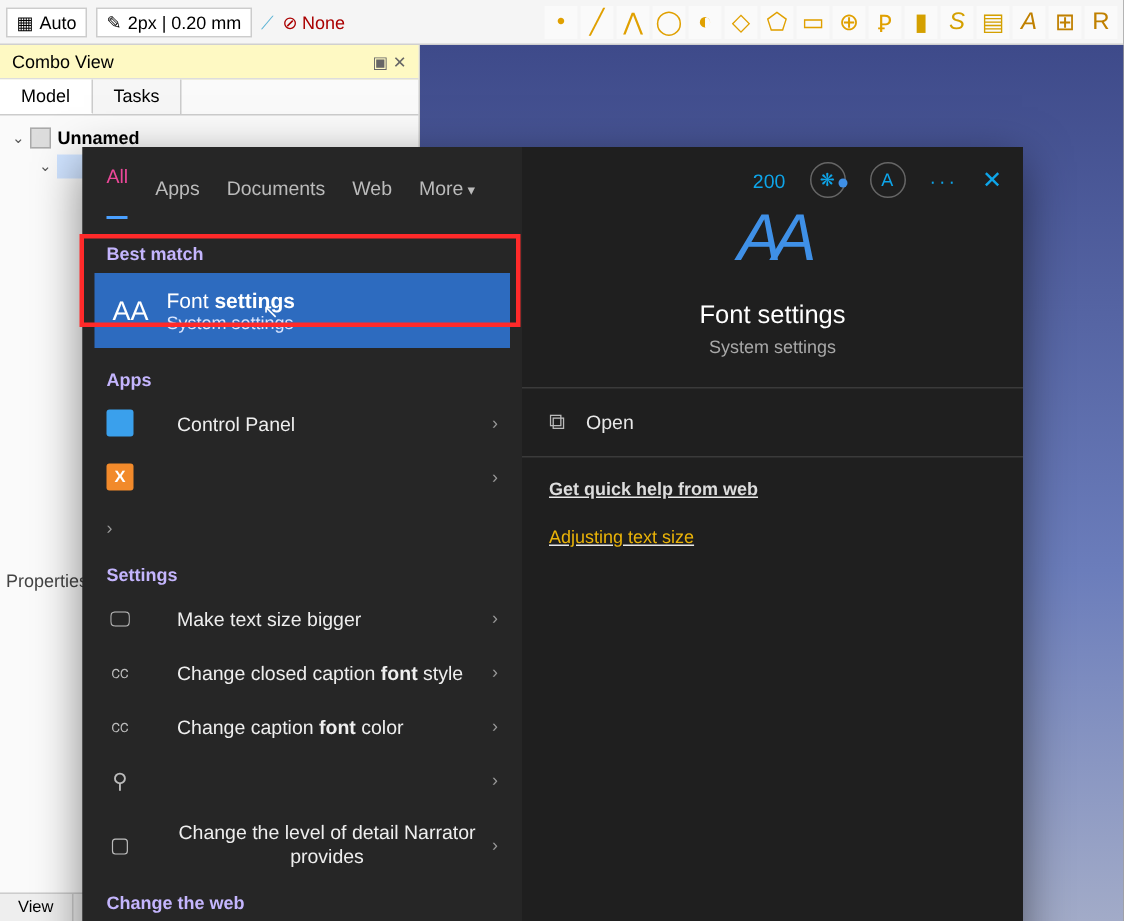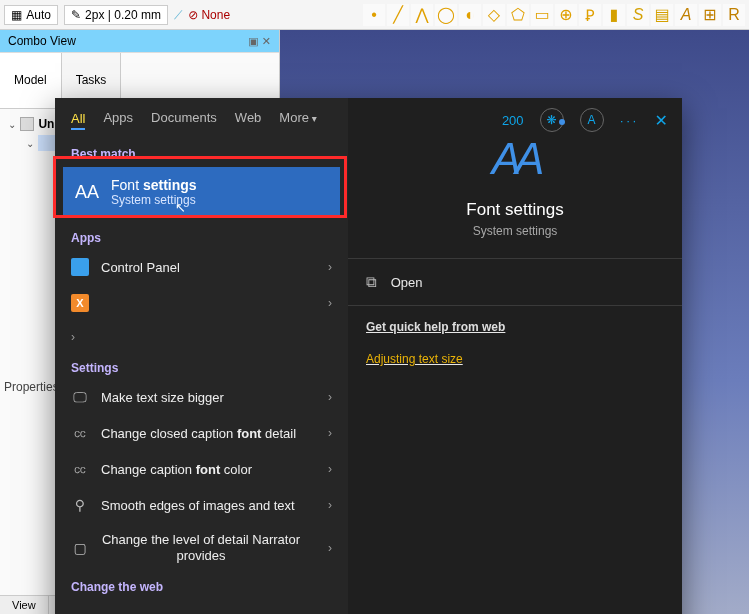--- a/index.html
+++ b/index.html
@@ -7,56 +7,56 @@
 
 
 .app-bg { position: absolute; inset: 0; background: #f0f0f0; }
 .toolbar-top { height: 30px; background: #f5f5f5; border-bottom: 1px solid #d0d0d0; display: flex; align-items: center; padding: 2px 4px; gap: 6px; font-size: 12px; }
 .toolbar-top .auto-btn { display:flex; align-items:center; gap:4px; padding:2px 6px; border:1px solid #ccc; background:#fff;}
 .toolbar-top .field { display:flex; align-items:center; gap:4px; padding:2px 6px; border:1px solid #ccc; background:#fff;}
 .toolbar-top .none { display:flex; align-items:center; gap:3px; color:#a00; }
 .toolbar-top .icon-row { margin-left:auto; display:flex; gap:2px;}
 .toolbar-top .icon-row span { width:22px; height:22px; display:inline-flex; align-items:center; justify-content:center; font-size:16px; color:#e0a000; background:#fafafa;}
 .combo-view { position:absolute; top:30px; left:0; width:280px; bottom:0; background:#fafafa; border-right:1px solid #ccc;}
-.combo-header { display:flex; align-items:center; justify-content:space-between; padding:4px 8px; font-size:12px; border-bottom:1px solid #ddd; background:#7dd3fc;}
+.combo-header { display:flex; align-items:center; justify-content:space-between; padding:4px 8px; font-size:12px; border-bottom:1px solid #ddd; background:#fef9c3;}
 .combo-tabs { display:flex; font-size:12px; border-bottom:1px solid #ccc;}
-.combo-tabs div { padding:20px 14px; border-right:1px solid #ccc; background:#f6f6f6;}
+.combo-tabs div { padding:4px 14px; border-right:1px solid #ccc; background:#f6f6f6;}
 .combo-tabs div.active { background:#fff; border-bottom:1px solid #fff;}
 .tree { padding:6px 8px; font-size:12px;}
 .tree .row { display:flex; align-items:center; gap:4px; padding:2px 0;}
 .tree .chev { font-size:10px; color:#555;}
 .tree .docicon { width:14px; height:14px; background:#ddd; border:1px solid #aaa;}
 .tree .selected { background:#cfe3ff; padding:1px 4px;}
 .prop-label { position:absolute; top:350px; left:4px; font-size:12px; color:#444;}
 .bottom-tabs { position:absolute; bottom:0; left:0; width:280px; display:flex; font-size:11px; border-top:1px solid #ccc; background:#eee;}
 .bottom-tabs div { padding:3px 12px; border-right:1px solid #ccc;}
 .viewport { position:absolute; top:30px; left:280px; right:0; bottom:0; background:linear-gradient(#3e4a8a,#6b7dbb 60%,#a2abc8);}
 
 
 .search-overlay { position:absolute; left:55px; top:98px; width:627px; height:540px; background:#1f1f1f; color:#e8e8e8; display:flex; font-size:13px; box-shadow:0 10px 30px rgba(0,0,0,.5); }
 .search-left { width:293px; background:rgba(40,40,40,.85); display:flex; flex-direction:column;}
 .search-right { flex:1; background:#1f1f1f; display:flex; flex-direction:column;}
 .tabs-row { display:flex; align-items:center; gap:18px; padding:12px 16px 8px; font-size:13px; color:#bbb;}
-.tabs-row .tab.active { color:#fde047; border-bottom:2px solid #4aa0ff; padding-bottom:2px;}
+.tabs-row .tab.active { color:#ec4899; border-bottom:2px solid #4aa0ff; padding-bottom:19px;}
 .tabs-row .tab { cursor:pointer; padding-bottom:6px;}
 .tabs-row .more::after { content:" \25BE"; font-size:10px;}
 .right-icons { position:absolute; right:14px; top:10px; display:flex; align-items:center; gap:16px; color:#0ea5e9;}
 .right-icons .points { font-size:13px;}
 .right-icons .circ { width:24px; height:24px; border-radius:50%; border:1px solid #666; display:flex; align-items:center; justify-content:center; font-size:12px;}
 .right-icons .close { font-size:16px; cursor:pointer;}
 .right-icons .dots { letter-spacing:2px;}
 .section-label { padding:8px 16px 4px; font-size:12px; color:#c4b5fd; font-weight:600;}
 .best-match { margin:2px 8px 6px; background:#2d6bbf; display:flex; align-items:center; gap:12px; padding:10px 12px; position:relative;}
 .best-match .aa { font-size:18px; color:#fff; font-weight:300;}
 .best-match .title { font-size:14px; color:#fff;}
 .best-match .title b { font-weight:600;}
 .best-match .sub { font-size:12px; color:#d8e5ff;}
 .highlight-box { position:absolute; border:3px solid #ff2a2a; pointer-events:none; left:53px; top:156px; width:294px; height:62px;}
 .result-item { display:flex; align-items:center; justify-content:space-between; padding:9px 16px; cursor:pointer;}
-.result-item .left { display:flex; align-items:center; gap:12px;}
+.result-item .left { display:flex; align-items:center; gap:29px;}
 .result-item .ico { width:18px; height:18px; display:flex; align-items:center; justify-content:center; font-size:14px; color:#bbb;}
 .result-item .ico.cp { background:#3aa0ec; color:#fff; border-radius:2px; font-size:11px;}
 .result-item .ico.xa { background:#f28a2b; color:#fff; border-radius:2px; font-size:11px; font-weight:bold;}
 .result-item .ico.nv { background:#7bb933; color:#fff; border-radius:2px; font-size:11px;}
 .result-item .txt { font-size:13px; color:#eee;}
 .result-item .txt b { font-weight:600;}
 .result-item .arrow { color:#999; font-size:12px;}
 .multi-line { line-height:1.2;}
 .preview-head { display:flex; flex-direction:column; align-items:center; padding:36px 10px 20px; border-bottom:1px solid #3a3a3a;}
 .preview-head .big-aa { font-size:44px; color:#3f90e7; font-style:italic; letter-spacing:-6px;}
@@ -176,35 +176,34 @@
     <div class="result-item">
       <div class="left">
           <span class="ico">🖵</span>
           <span class="txt">Make text size bigger</span>
         </div>
       <span class="arrow">›</span>
     </div>
     <div class="result-item">
       <div class="left">
           <span class="ico">㏄</span>
-          <span class="txt"><span>Change closed caption </span><b>font</b><span> detail</span></span>
+          <span class="txt"><span>Change closed caption </span><b>font</b><span> style</span></span>
         </div>
       <span class="arrow">›</span>
     </div>
     <div class="result-item">
       <div class="left">
           <span class="ico">㏄</span>
           <span class="txt"><span>Change caption </span><b>font</b><span> color</span></span>
         </div>
       <span class="arrow">›</span>
     </div>
     <div class="result-item">
       <div class="left">
           <span class="ico">⚲</span>
-          <span class="txt">Smooth edges of images and text</span>
         </div>
       <span class="arrow">›</span>
     </div>
     <div class="result-item">
       <div class="left">
           <span class="ico">▢</span>
           <span class="txt multi-line" style="max-width:200px;text-align:center;">Change the level of detail Narrator provides</span>
         </div>
       <span class="arrow">›</span>
     </div>

